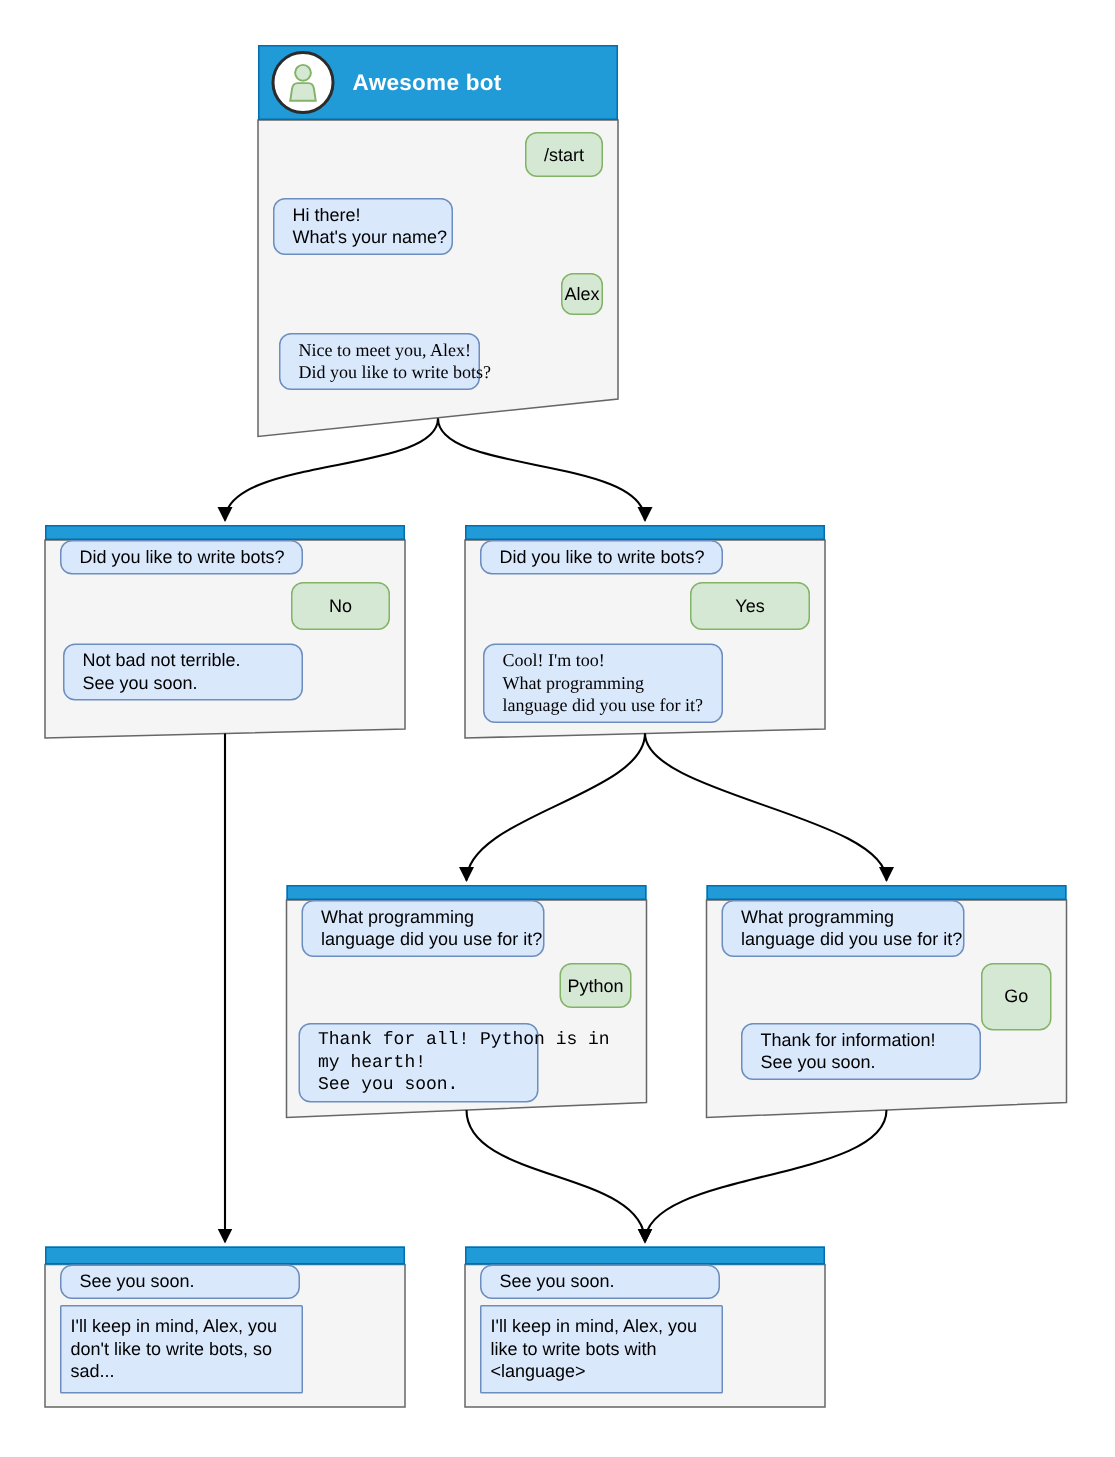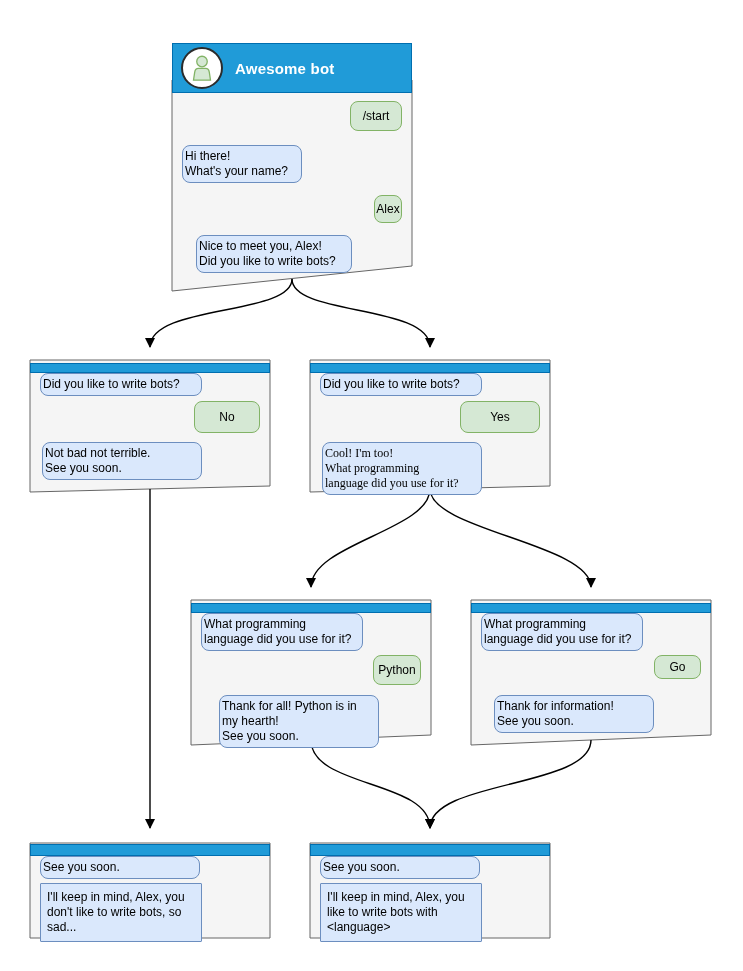--- a/index.html
+++ b/index.html
@@ -2,35 +2,35 @@
 <html><head>
 <meta charset="utf-8">
 <style>
   html,body { margin:0; padding:0; background:#ffffff; }
   .canvas {
     position:relative; width:743px; height:971px; background:#ffffff;
     font-family:"Liberation Sans", sans-serif; color:#000;
     overflow:hidden;
   }
   svg.layer { position:absolute; left:0; top:0; width:743px; height:971px; }
-  .window { position:absolute;margin-top:13px; }
+  .window { position:absolute; }
   .titlebar {
     position:absolute; left:0; top:0; width:100%;
     background:#209BD8; border:1px solid #006EAF; box-sizing:border-box;
   }
   .titlebar.main { display:flex; align-items:center; gap:12px; padding-left:8px; }
   .window-title { color:#ffffff; font-size:15px; font-weight:bold; letter-spacing:.2px; }
   .avatar {
     width:42px; height:42px; border-radius:50%; background:#ffffff;
     border:2px solid #2b2b2b; box-sizing:border-box; flex:0 0 auto;
     display:flex; align-items:center; justify-content:center;
   }
   .msg {
     position:absolute; font-size:12px; line-height:15px; white-space:pre;
-    padding:3px 2px; border-radius:8px; box-sizing:border-box;
+    padding:3px 12px; border-radius:8px; box-sizing:border-box;
   }
   .msg.bot  { background:#DAE8FC; border:1px solid #6C8EBF; }
   .msg.user {
     background:#D5E8D4; border:1px solid #82B366;
     display:flex; align-items:center; justify-content:center; text-align:left;
     padding:0;
   }
   .msg.roomy { padding:6px 6px; border-radius:1px; }
 </style>
 </head>
@@ -69,21 +69,21 @@
           <circle cx="21" cy="13" r="6.5" fill="#D5E8D4" stroke="#82B366" stroke-width="1.6"></circle>
           <path d="M10.5,36 L12,26 Q12.8,21.5 16.5,21.5 L25.5,21.5 Q29.2,21.5 30,26 L31.5,36 Z" fill="#D5E8D4" stroke="#82B366" stroke-width="1.6"></path>
         </svg>
       </div>
       <div class="window-title">Awesome bot</div>
     </div>
     <div class="msg user" style="top:58px; right:10px; width:52px; height:30px;">/start</div>
     <div class="msg bot" style="top:102px; left:10px; width:120px;">Hi there!
 What's your name?</div>
     <div class="msg user" style="top:152px; right:10px; width:28px; height:28px;">Alex</div>
-    <div class="msg bot" style="top:192px; left:24px; width:156px;">Nice to meet you, Alex!
+    <div class="msg bot" style="top:192px; left:14px; width:134px;font-family:Liberation Serif, serif;">Nice to meet you, Alex!
 Did you like to write bots?</div>
   </div>
 
   <div class="window" style="left:30px; top:350px; width:240px; height:142px;">
     <div class="titlebar" style="height:10px;"></div>
     <div class="msg bot" style="top:10px; left:10px; width:162px;">Did you like to write bots?</div>
     <div class="msg user" style="top:38px; right:10px; width:66px; height:32px;">No</div>
     <div class="msg bot" style="top:79px; left:12px; width:160px;">Not bad not terrible.
 See you soon.</div>
   </div>
@@ -95,30 +95,30 @@
     <div class="msg bot" style="top:79px; left:12px; width:160px;font-family:Liberation Serif, serif;">Cool! I'm too!
 What programming
 language did you use for it?</div>
   </div>
 
   <div class="window" style="left:191px; top:590px; width:240px; height:155px;">
     <div class="titlebar" style="height:10px;"></div>
     <div class="msg bot" style="top:10px; left:10px; width:162px;">What programming
 language did you use for it?</div>
     <div class="msg user" style="top:52px; right:10px; width:48px; height:30px;">Python</div>
-    <div class="msg bot" style="top:92px; left:28px; width:160px;">Thank for all! Python is in
+    <div class="msg bot" style="top:92px; left:8px; width:160px;font-family:Liberation Mono, monospace;">Thank for all! Python is in
 my hearth!
 See you soon.</div>
   </div>
 
   <div class="window" style="left:471px; top:590px; width:240px; height:155px;">
     <div class="titlebar" style="height:10px;"></div>
     <div class="msg bot" style="top:10px; left:10px; width:162px;">What programming
 language did you use for it?</div>
-    <div class="msg user" style="top:52px; right:10px; width:47px; height:24px;">Go</div>
+    <div class="msg user" style="top:52px; right:10px; width:47px; height:45px;">Go</div>
     <div class="msg bot" style="top:92px; left:23px; width:160px;">Thank for information!
 See you soon.</div>
   </div>
 
   <div class="window" style="left:30px; top:831px; width:240px; height:107px;">
     <div class="titlebar" style="height:12px;"></div>
     <div class="msg bot" style="top:12px; left:10px; width:160px;">See you soon.</div>
     <div class="msg bot roomy" style="top:39px; left:10px; width:162px;">I'll keep in mind, Alex, you
 don't like to write bots, so
 sad...</div>

